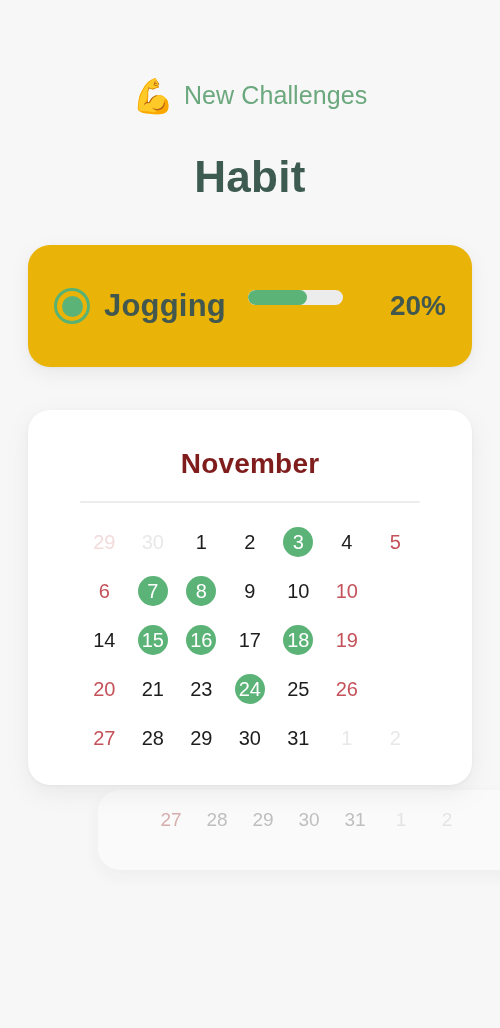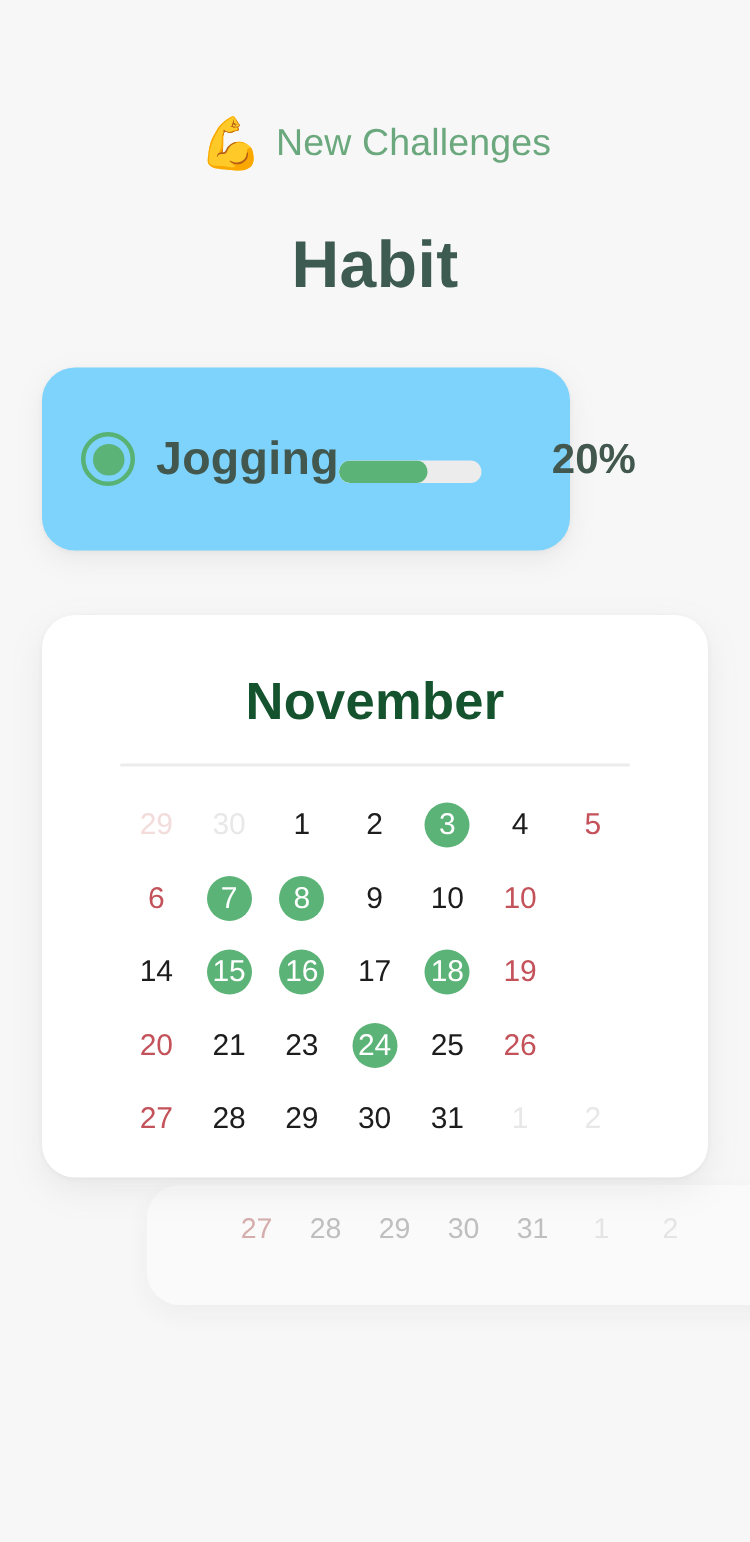--- a/index.html
+++ b/index.html
@@ -54,23 +54,23 @@
     font-weight: bold;
     color: #3d5b50;
     letter-spacing: .3px;
   }
 
   
   .habit-card {
     position: absolute;
     left: 28px;
     top: 245px;
-    width: 352px;
+    width: 444px;
     height: 122px;
-    background: #7dd3fc;
+    background: #eab308;
     border-radius: 22px;
     box-shadow: 0 6px 18px rgba(140,140,140,0.13), 0 1px 3px rgba(150,150,150,0.10);
     display: flex;
     align-items: center;
     box-sizing: border-box;
     padding: 0 26px 0 26px;
   }
   .habit-left {
     display: flex;
     align-items: center;
@@ -96,21 +96,21 @@
   }
   .habit-name {
     font-size: 31px;
     font-weight: bold;
     color: #42584e;
     letter-spacing: .2px;
   }
   .habit-right {
     margin-left: auto;
     display: flex;
-    align-items: flex-end;
+    align-items: flex-start;
     gap: 31px;
   }
   .progress-track {
     width: 95px;
     height: 15px;
     border-radius: 8px;
     background: #ececec;
     overflow: hidden;
     position: relative;
   }
@@ -169,23 +169,23 @@
     width: 444px;
     height: 375px;
     background: #ffffff;
     border-radius: 22px;
     box-shadow: 0 8px 22px rgba(140,140,140,0.13), 0 1px 3px rgba(150,150,150,0.10);
     box-sizing: border-box;
   }
   .calendar-month {
     text-align: center;
     margin-top: 38px;
-    font-size: 35px;
+    font-size: 28px;
     font-weight: bold;
-    color: #14532d;
+    color: #7f1d1d;
     letter-spacing: .2px;
   }
   .calendar-divider {
     width: 340px;
     height: 2px;
     background: #ececec;
     margin: 21px auto 0 auto;
     border-radius: 2px;
   }
   .calendar-grid {

